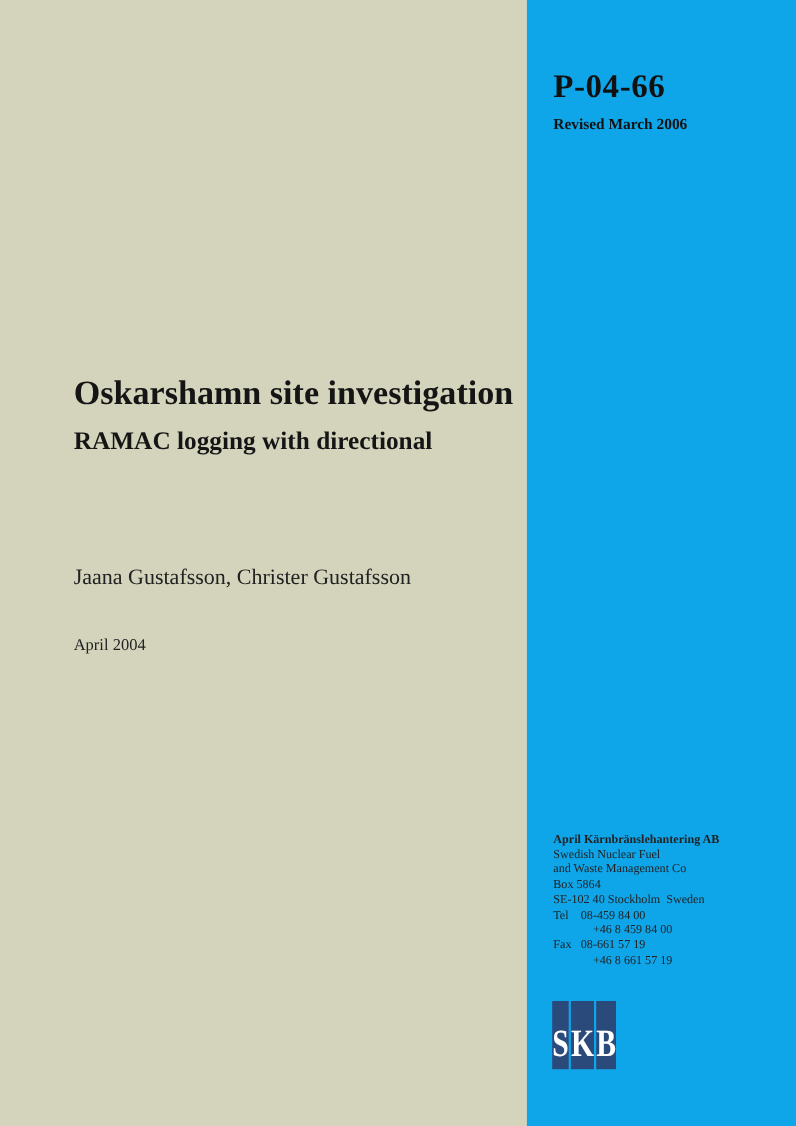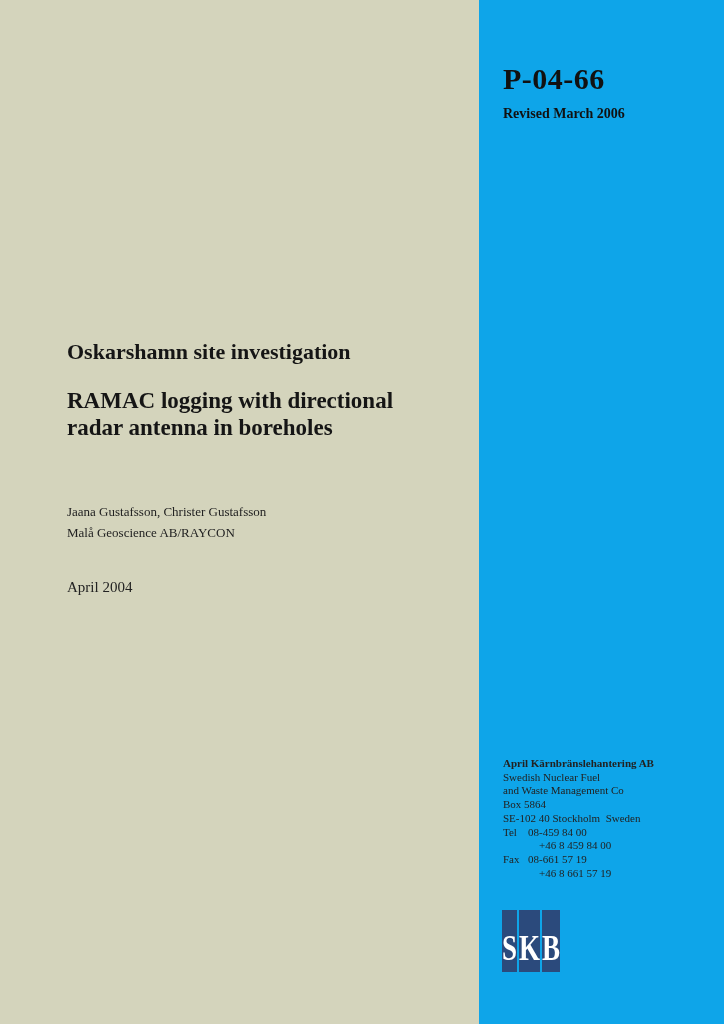--- a/index.html
+++ b/index.html
@@ -32,36 +32,36 @@
   .revision-note {
     position: absolute;
     left: 503px; top: 106px;
     font-size: 14px;
     font-weight: bold;
     color: #111;
   }
   .section-title {
     position: absolute;
     left: 67px; top: 339px;
-    font-size: 22px;
+    font-size: 31px;
     font-weight: bold;
     color: #151515;
   }
   .report-title {
     position: absolute;
     left: 67px; top: 387px;
     font-size: 23px;
     font-weight: bold;
     line-height: 27px;
     color: #151515;
   }
   .authors {
     position: absolute;
-    left: 67px; top: 501px;
-    font-size: 13px;
+    left: 67px; top: 515px;
+    font-size: 20px;
     line-height: 21px;
     color: #222;
   }
   .report-date {
     position: absolute;
     left: 67px; top: 579px;
     font-size: 15px;
     color: #222;
   }
   .publisher {
@@ -115,26 +115,24 @@
   <div class="left-panel"></div>
 
   <div class="report-number">P-04-66</div>
 
   <div class="revision-note">Revised March 2006</div>
 
   <div class="section-title">Oskarshamn site investigation</div>
 
   <div class="report-title">
     <div>RAMAC logging with directional</div>
-    <div>radar antenna in boreholes</div>
   </div>
 
   <div class="authors">
     <div>Jaana Gustafsson, Christer Gustafsson</div>
-    <div>Malå Geoscience AB/RAYCON</div>
   </div>
 
   <div class="report-date">April 2004</div>
 
   <div class="publisher">
     <div class="pub-name">April Kärnbränslehantering AB</div>
     <div class="addr-line">Swedish Nuclear Fuel</div>
     <div class="addr-line">and Waste Management Co</div>
     <div class="addr-line">Box 5864</div>
     <div class="addr-line">SE-102 40 Stockholm  Sweden</div>

